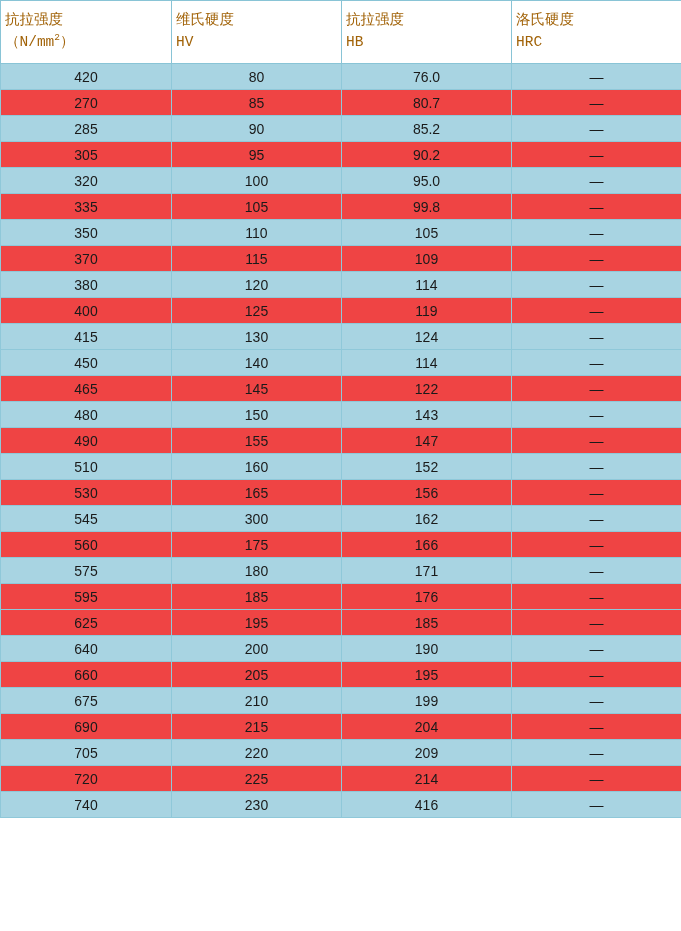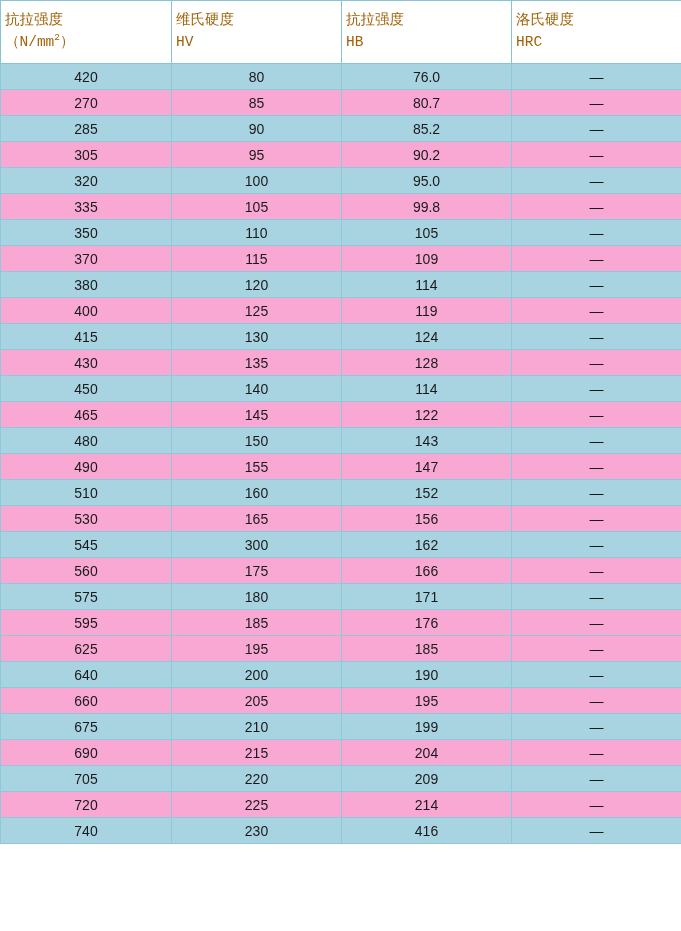--- a/index.html
+++ b/index.html
@@ -48,21 +48,21 @@
   tbody td {
     border: 1px solid #8fc8d9;
     text-align: center;
     vertical-align: middle;
     font-size: 14px;
     height: 25px;
     padding: 0;
     color: #1a1a1a;
   }
   tbody tr.odd td { background: #a8d4e2; }
-  tbody tr.even td { background: #f9a8d4; }
+  tbody tr.even td { background: #ef4444; }
   tbody td.dash { letter-spacing: 0; }
 </style>
 </head>
 <body>
 
 <table class="hardness-table">
   <colgroup>
     <col class="c0">
       <col class="c1">
       <col class="c2">
@@ -148,26 +148,20 @@
         <td>125</td>
         <td>119</td>
         <td class="dash">—</td>
       </tr>
       <tr class="odd">
         <td>415</td>
         <td>130</td>
         <td>124</td>
         <td class="dash">—</td>
       </tr>
-      <tr class="even">
-        <td>430</td>
-        <td>135</td>
-        <td>128</td>
-        <td class="dash">—</td>
-      </tr>
       <tr class="odd">
         <td>450</td>
         <td>140</td>
         <td>114</td>
         <td class="dash">—</td>
       </tr>
       <tr class="even">
         <td>465</td>
         <td>145</td>
         <td>122</td>

